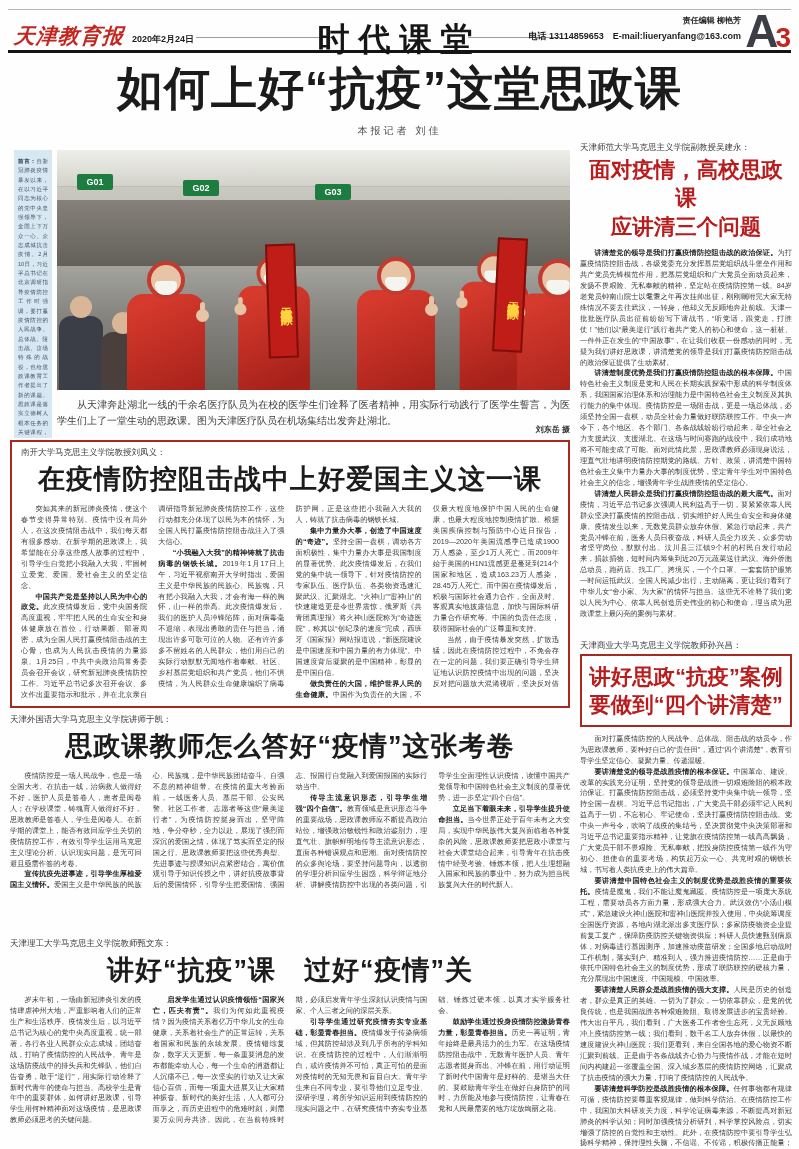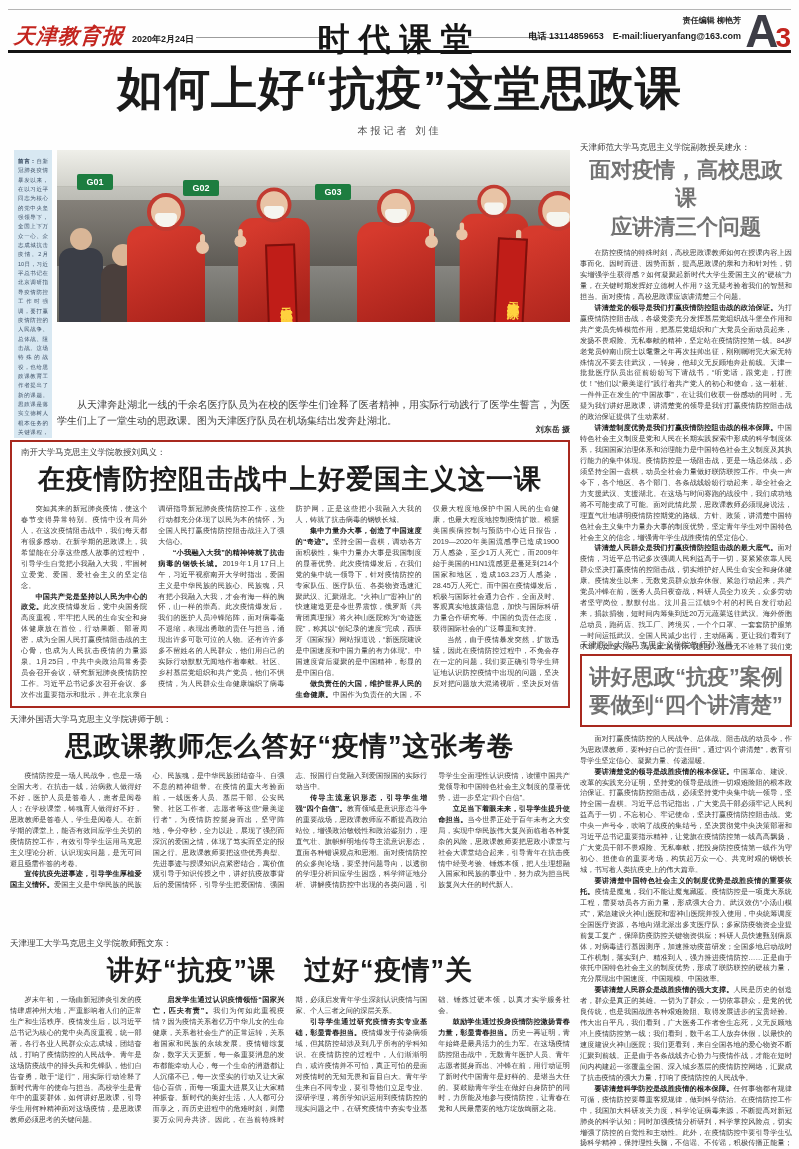--- a/index.html
+++ b/index.html
@@ -26,21 +26,21 @@
   .lead-headline{position:absolute;left:0;right:0;top:58px;margin:0;text-align:center;
                  font-size:46px;font-weight:800;color:#1b1b1b;letter-spacing:1px;}
   .byline{position:absolute;left:0;right:0;top:124px;text-align:center;font-size:10px;
           color:#4e4e4e;letter-spacing:3px;}
   
   .foreword{position:absolute;left:14px;top:150px;width:38px;height:288px;box-sizing:border-box;
             background:#d8e8f2;padding:7px 4px;font-size:5.5px;line-height:1.7;color:#3b4d63;
             text-align:justify;overflow:hidden;}
   .fw-title{font-weight:bold;color:#24364d;}
   
-  .photo{position:absolute;left:57px;top:150px;width:513px;height:172px;overflow:hidden;margin:0;
+  .photo{position:absolute;left:57px;top:150px;width:513px;height:240px;overflow:hidden;margin:0;
          background:linear-gradient(#d9d9d2 0%,#b6b6af 35%,#84837e 70%,#67665f 100%);}
   .ceiling{position:absolute;top:0;left:0;right:0;height:36px;
            background:linear-gradient(#efefe9,#d2d2cb);border-bottom:1px solid #bdbdb5;}
   .gate{position:absolute;width:36px;height:16px;background:#1d7d40;color:#fff;font-size:9px;
         font-weight:bold;text-align:center;line-height:16px;border-radius:2px;}
   .g1{left:20px;top:24px;} .g2{left:126px;top:30px;} .g3{left:258px;top:34px;}
   .crowd{position:absolute;top:50px;left:0;right:0;height:66px;opacity:.85;
          background:linear-gradient(#7b766f,#57534d);}
   .dperson{position:absolute;width:44px;height:92px;background:#3b3e47;border-radius:12px 12px 0 0;}
   .dperson::before{content:"";position:absolute;top:-20px;left:11px;width:22px;height:22px;
@@ -80,21 +80,21 @@
   .art-body b{color:#1f1f1f;}
   .cols4{column-count:4;column-gap:11px;}
   .red-box{border:2.5px solid #a8291f;box-sizing:border-box;background:#fff;}
   #art-aiguo{position:absolute;left:10px;top:440px;width:560px;height:268px;padding:5px 9px 6px;}
   #art-aiguo .art-body{height:198px;}
   #art-kaojuan{position:absolute;left:10px;top:714px;width:560px;}
   #art-kaojuan .art-body{height:158px;}
   #art-yiqing{position:absolute;left:10px;top:938px;width:560px;}
   #art-yiqing .art-body{height:160px;}
   .rail-headline{margin:2px 0 0 0;text-align:center;font-size:21.5px;font-weight:800;
-                 color:#737373;line-height:1.32;}
+                 color:#b91c1c;line-height:1.32;}
   #art-sanwenti{position:absolute;left:580px;top:142px;width:212px;}
   #art-sanwenti .art-body{height:404px;margin-top:7px;}
   #art-sijiang{position:absolute;left:580px;top:640px;width:212px;}
   #art-sijiang .hbox{border:2.5px solid #a8291f;padding:5px 2px;margin-top:2px;}
   #art-sijiang .art-body{height:424px;margin-top:7px;}
 </style>
 </head>
 <body>
 
 <div id="page">
@@ -206,21 +206,20 @@
       </div>
   </section>
 
   <section id="art-sanwenti">
     <div class="eyebrow">天津师范大学马克思主义学院副教授吴建永：</div>
     <h3 class="rail-headline">
       <div>面对疫情，高校思政课</div>
       <div>应讲清三个问题</div>
     </h3>
     <div class="art-body">
-        <p>在防控疫情的特殊时刻，高校思政课教师如何在授课内容上因事而化、因时而进、因势而新，提高思政课的亲和力和针对性，切实增强学生获得感？如何凝聚起新时代大学生爱国主义的“硬核”力量，在关键时期发挥好立德树人作用？这无疑考验着我们的智慧和担当。面对疫情，高校思政课应该讲清楚三个问题。</p>
         <p><b>讲清楚党的领导是我们打赢疫情防控阻击战的政治保证。</b>为打赢疫情防控阻击战，各级党委充分发挥基层党组织战斗堡垒作用和共产党员先锋模范作用，把基层党组织和广大党员全面动员起来，发扬不畏艰险、无私奉献的精神，坚定站在疫情防控第一线。84岁老党员钟南山院士以耄耋之年再次挂帅出征，刚刚嘱咐完大家无特殊情况不要去往武汉，一转身，他却义无反顾地奔赴前线。天津一批批医疗队员出征前纷纷写下请战书，“听党话，跟党走，打胜仗！”他们以“最美逆行”践行着共产党人的初心和使命，这一桩桩、一件件正在发生的“中国故事”，在让我们收获一份感动的同时，无疑为我们讲好思政课，讲清楚党的领导是我们打赢疫情防控阻击战的政治保证提供了生动素材。</p>
         <p><b>讲清楚制度优势是我们打赢疫情防控阻击战的根本保障。</b>中国特色社会主义制度是党和人民在长期实践探索中形成的科学制度体系，我国国家治理体系和治理能力是中国特色社会主义制度及其执行能力的集中体现。疫情防控是一场阻击战，更是一场总体战，必须坚持全国一盘棋，动员全社会力量做好联防联控工作。中央一声令下，各个地区、各个部门、各条战线纷纷行动起来，举全社会之力支援武汉、支援湖北。在这场与时间赛跑的战役中，我们成功地将不可能变成了可能。面对此情此景，思政课教师必须现身说法，理直气壮地讲明疫情防控期党的路线、方针、政策，讲清楚中国特色社会主义集中力量办大事的制度优势，坚定青年学生对中国特色社会主义的信念，增强青年学生战胜疫情的坚定信心。</p>
         <p><b>讲清楚人民群众是我们打赢疫情防控阻击战的最大底气。</b>面对疫情，习近平总书记多次强调人民利益高于一切，要紧紧依靠人民群众坚决打赢疫情的控阻击战，切实维护好人民生命安全和身体健康。疫情发生以来，无数党员群众放弃休假、紧急行动起来，共产党员冲锋在前，医务人员日夜奋战，科研人员全力攻关，众多劳动者坚守岗位，默默付出。汶川县三江镇9个村的村民自发行动起来，捐款捐物，短时间内筹集到近20万元蔬菜送往武汉。海外侨胞总动员，跑药店、找工厂、跨境买，一个个口罩、一套套防护服第一时间运抵武汉。全国人民减少出行，主动隔离，更让我们看到了中华儿女“舍小家、为大家”的情怀与担当。这些无不诠释了我们党以人民为中心、依靠人民创造历史伟业的初心和使命，理当成为思政课堂上最闪亮的案例与素材。</p>
       </div>
   </section>
 
   <section id="art-sijiang">
     <div class="eyebrow">天津商业大学马克思主义学院教师孙兴昌：</div>
     <div class="hbox red-box">
       <h3 class="rail-headline">

